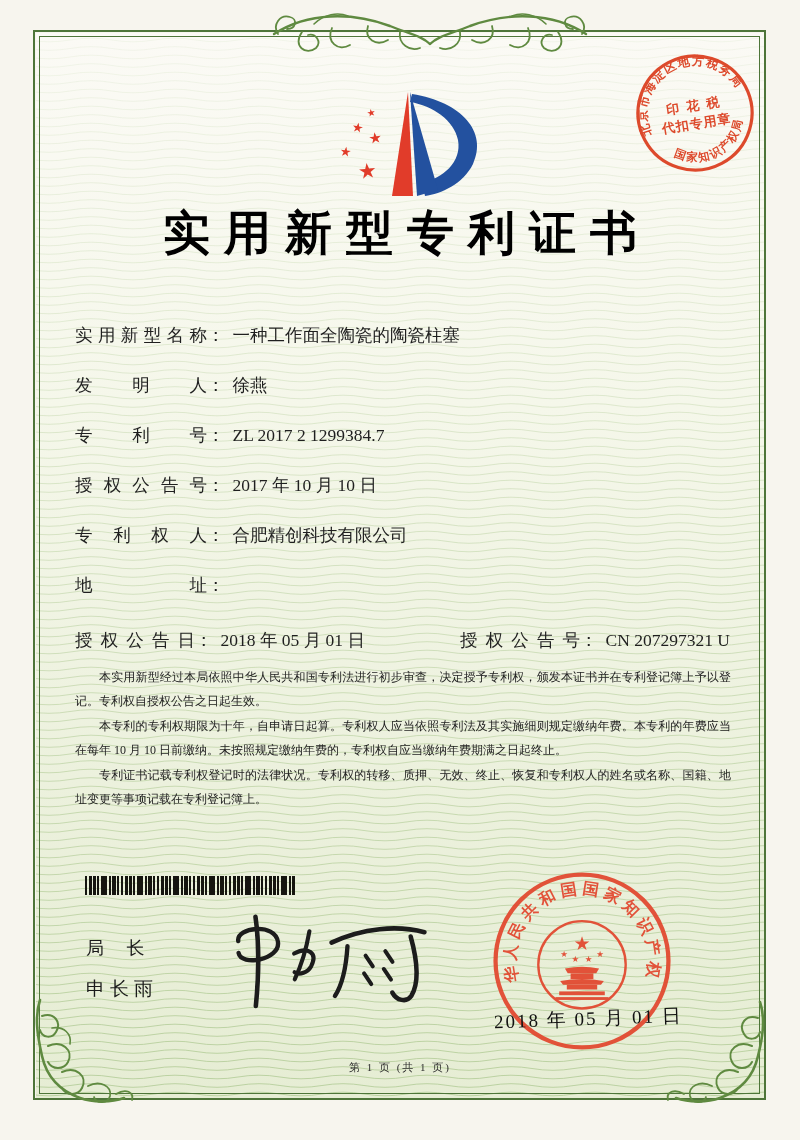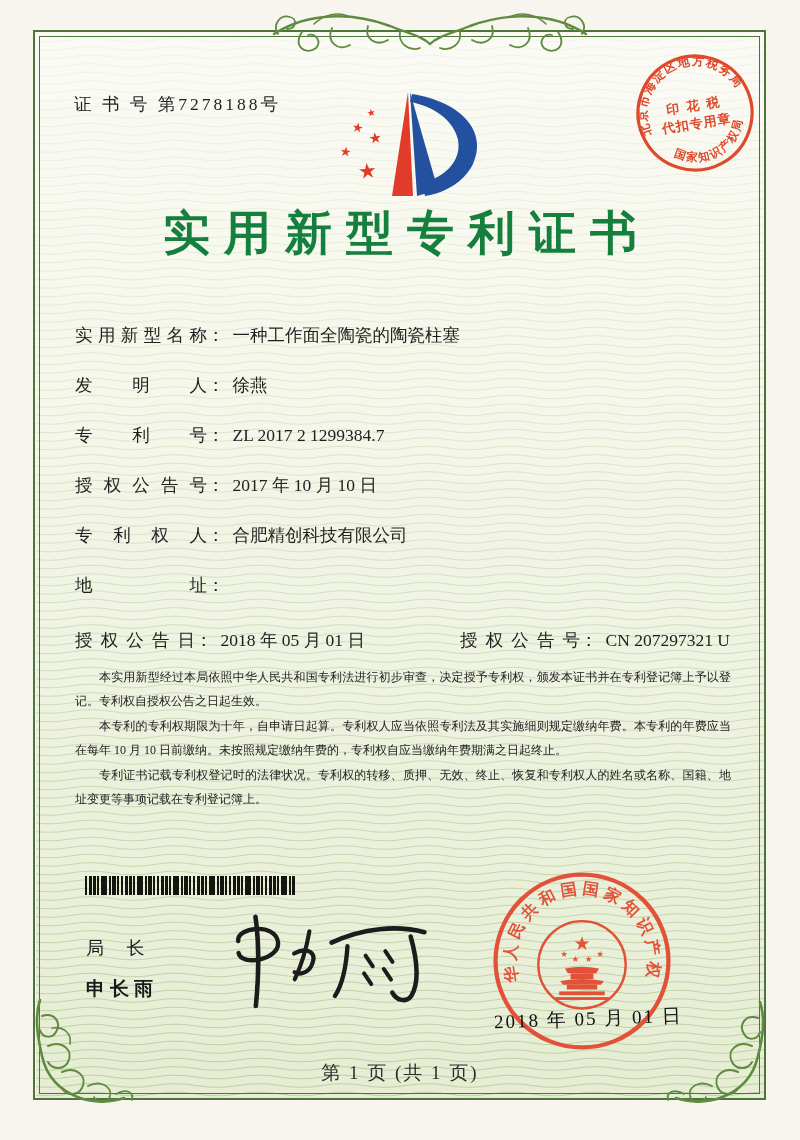--- a/index.html
+++ b/index.html
@@ -23,48 +23,48 @@
 
   .abs{position:absolute;}
   .green-stroke{stroke:var(--flourish-green);fill:none;stroke-linecap:round;}
   .red-stroke{stroke:var(--seal-red);fill:none;}
   .red-fill{fill:var(--seal-red);}
   .stamp-red-fill{fill:var(--stamp-red);}
   .stamp-red-stroke{stroke:var(--stamp-red);fill:none;}
 
   .cert-no{left:74px;top:92px;font-size:17.5px;letter-spacing:3px;color:var(--text);}
   .title{left:0;top:202px;width:100%;text-align:center;font-size:47px;font-weight:bold;
-    letter-spacing:14px;text-indent:14px;color:#15803d;}
+    letter-spacing:14px;text-indent:14px;color:#000000;}
 
   .fields{left:75px;top:322px;width:655px;color:var(--text);font-size:17.5px;}
   .frow{display:flex;line-height:26px;margin-bottom:24px;}
   .flabel{display:inline-block;width:132px;text-align:justify;text-align-last:justify;flex:0 0 132px;}
   .fcolon{flex:0 0 auto;padding-right:8px;}
   .fvalue{flex:1 1 auto;}
   .grant-row{display:flex;justify-content:space-between;line-height:26px;margin-top:29px;}
   .grant-group{display:flex;}
   .grant-group .flabel{width:120px;flex-basis:120px;}
 
   .body-text{left:75px;top:666px;width:656px;font-size:12px;line-height:23.5px;color:#222;}
   .body-text p{margin:0 0 2px 0;text-indent:2em;text-align:justify;}
 
   .barcode{left:85px;top:876px;width:210px;height:19px;
     background-image:
       repeating-linear-gradient(90deg,#15150f 0 2px,transparent 2px 4px),
       repeating-linear-gradient(90deg,#15150f 0 1px,transparent 1px 6px),
       repeating-linear-gradient(90deg,#15150f 0 2px,transparent 2px 9px);}
   .officer-title{left:86px;top:936px;font-size:18px;letter-spacing:9px;color:#1a1a1a;}
-  .officer-name{left:86px;top:976px;font-size:19px;letter-spacing:5px;color:#1a1a1a;font-weight:bold;}
+  .officer-name{left:86px;top:976px;font-size:19px;letter-spacing:5px;color:#1a1a1a;}
   .signature{left:215px;top:912px;transform:rotate(-1.5deg);}
   .sig-stroke{stroke:#1c1c1c;fill:none;stroke-linecap:round;stroke-linejoin:round;}
 
   .seal{left:487px;top:866px;opacity:.93;}
   .seal-date{left:494px;top:1006px;font-size:19px;letter-spacing:2px;color:#111;
     transform:rotate(-2deg);white-space:nowrap;}
-  .footer{left:0;top:1060px;width:100%;text-align:center;font-size:19px;letter-spacing:2px;color:#2e2e2e;}
+  .footer{left:0;top:1060px;width:100%;text-align:center;font-size:11px;letter-spacing:2px;color:#2e2e2e;}
 
   .stamp-wrap{left:630px;top:48px;}
   svg text{font-family:"Liberation Serif",serif;}
 </style>
 </head>
 <body>
 
 <div class="page">
 
   <div class="interior"></div>
@@ -225,21 +225,20 @@
     <g transform="translate(110,0) scale(-1,1)">
       <path class="green-stroke" stroke-width="2.6" d="M12,2 C6,20 10,40 14,56 C18,74 30,90 52,98 C66,103 84,102 96,98"></path>
       <path class="green-stroke" stroke-width="2" d="M14,18 C26,14 34,24 28,34 C24,41 14,40 12,32"></path>
       <path class="green-stroke" stroke-width="2" d="M20,46 C34,40 46,50 40,62 C36,70 24,70 20,62"></path>
       <path class="green-stroke" stroke-width="2" d="M34,72 C48,66 60,76 54,88 C50,96 38,96 34,88"></path>
       <path class="green-stroke" stroke-width="1.8" d="M60,86 C72,80 84,86 82,96 C80,104 68,104 66,97"></path>
       <path class="green-stroke" stroke-width="1.8" d="M88,94 C98,88 106,92 104,100"></path>
     </g>
   </svg>
 
-  <div class="abs cert-no">证 书 号 第7278188号</div>
 
   <svg class="abs stamp-wrap" width="130" height="130" viewBox="-65 -65 130 130">
     <g transform="rotate(-28)">
       <circle class="stamp-red-stroke" r="57" stroke-width="3.2"></circle>
       <path id="tp1" fill="none" d="M-40,28 A48.5,48.5 0 1 1 40,28"></path>
       <path id="tp2" fill="none" d="M-40,26 A47,47 0 0 0 40,26"></path>
       <text class="stamp-red-fill" font-size="12" font-weight="bold" letter-spacing="1.5">
         <textPath href="#tp1" startOffset="50%" text-anchor="middle">北京市海淀区地方税务局</textPath>
       </text>
       <text class="stamp-red-fill" font-size="11.5" font-weight="bold" letter-spacing="1.5">

